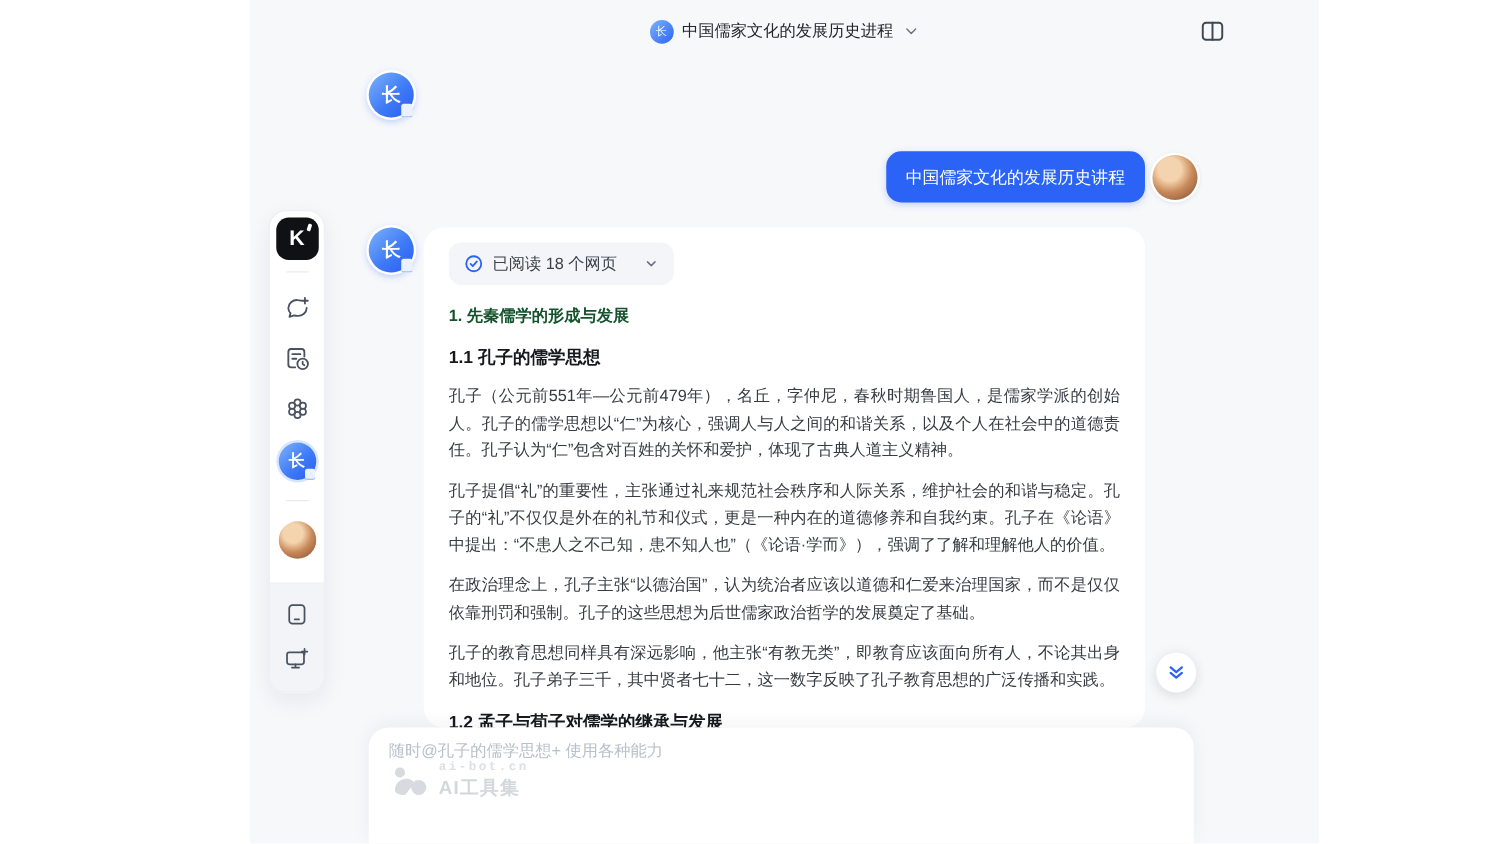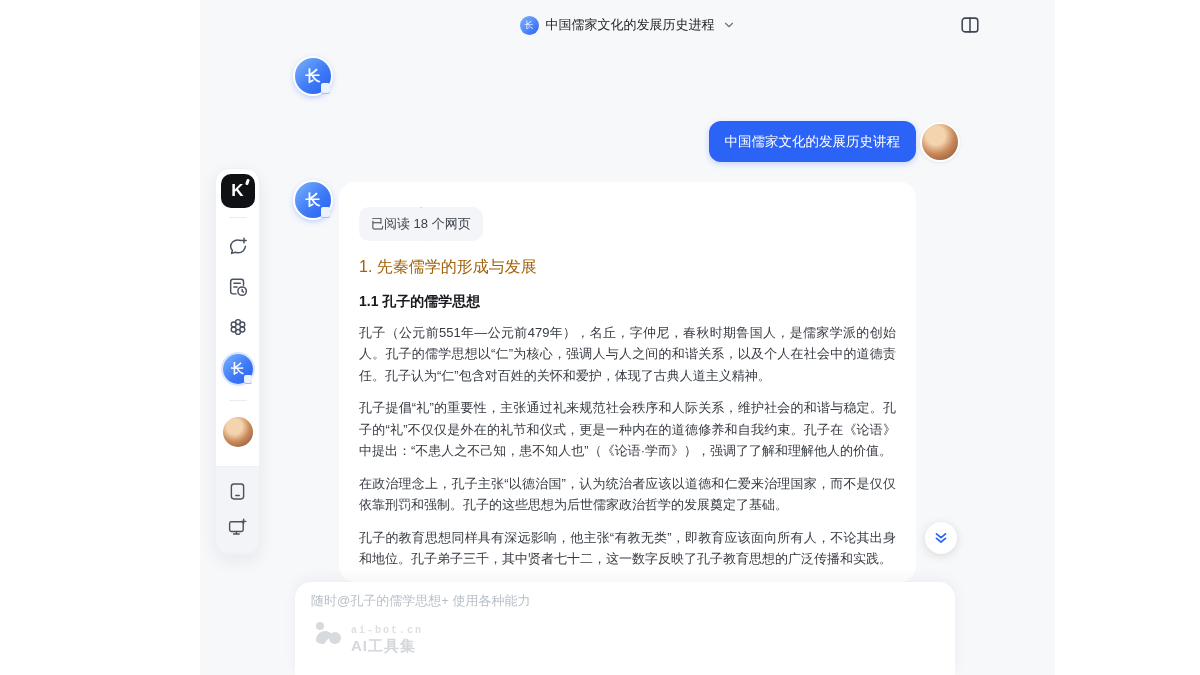--- a/index.html
+++ b/index.html
@@ -32,36 +32,36 @@
   .avatar36 { position:absolute; width:36px; height:36px; border-radius:50%; display:flex; align-items:center; justify-content:center; }
   .agent-ring { box-shadow:0 0 0 2px #fff, 0 2px 7px rgba(43,99,246,.45); font-size:15px; }
   .a1-avatar { left:95px; top:58px; }
   .a2-avatar { left:95px; top:182px; }
   .u-avatar  { left:722px; top:124px; box-shadow:0 0 0 2px #fff, 0 1px 5px rgba(0,0,0,.18); }
   .bubble-a { position:absolute; left:139px; top:60px; background:#fff; border-radius:14px; padding:9px 16px; font-size:13.5px; line-height:19px; color:#2a2e34; white-space:nowrap; }
   .bubble-u { position:absolute; right:139px; top:121px; background:#2b63f6; border-radius:12px; padding:12px 16px; font-size:13.5px; line-height:17px; color:#fff; white-space:nowrap; box-shadow:0 2px 6px rgba(43,99,246,.25); }
 
   
   .card { position:absolute; left:139px; top:182px; width:577px; height:400px; background:#fff; border-radius:16px; padding:12px 20px; overflow:hidden; }
-  .badge { display:inline-flex; align-items:center; height:34px; background:#f3f5f8; border-radius:10px; padding:0 12px; gap:7px; font-size:13px; color:#3c424b; cursor:pointer;flex-direction:column; }
+  .badge { display:inline-flex; align-items:center; height:34px; background:#f3f5f8; border-radius:10px; padding:0 12px; gap:7px; font-size:13px; color:#3c424b; cursor:pointer; }
   .badge .ck { width:16px; height:16px; color:#2b63f6; }
   .badge .chev { margin-left:14px; width:12px; height:12px; }
-  .report h2 { font-size:16px; color:#a16207; margin-top:16px; font-weight:400; }
+  .report h2 { font-size:13px; color:#14532d; margin-top:16px; font-weight:700; }
   .report h3 { font-size:14px; color:#17191d; margin-top:15px; font-weight:700; }
   .report p  { font-size:13px; line-height:21.5px; color:#373c43; margin-top:11px; text-align:justify; }
 
   
   .scroll-fab { position:absolute; left:725px; top:522px; width:32px; height:32px; border-radius:50%; background:#fff; box-shadow:0 2px 10px rgba(0,0,0,.13); display:flex; align-items:center; justify-content:center; color:#2b63f6; cursor:pointer; }
 
   
   .composer { position:absolute; left:95px; top:582px; width:660px; height:93px; background:#fff; border-radius:16px 16px 0 0; box-shadow:0 -3px 14px rgba(30,40,70,.05); padding:10px 16px; }
   .ph { font-size:13px; color:#b9c0ca; }
   .watermark { position:absolute; left:18px; top:27px; display:flex; align-items:center; gap:8px; }
   .wm-icon { width:30px; height:26px; color:#d7dade; }
-  .wm-l1 { font-size:10px; letter-spacing:2px; color:#dcdfe3; font-weight:700; font-family:"Liberation Mono","DejaVu Sans Mono",monospace;margin-top:16px; }
+  .wm-l1 { font-size:10px; letter-spacing:2px; color:#dcdfe3; font-weight:700; font-family:"Liberation Mono","DejaVu Sans Mono",monospace; }
   .wm-l2 { font-size:15px; font-weight:700; color:#d4d7dc; letter-spacing:1px; margin-top:1px; }
   .composer-row { position:absolute; left:16px; right:10px; top:58px; display:flex; align-items:center; }
   .toggle { width:33px; height:18px; border-radius:9px; background:#fff; border:1px solid #e4e7ec; box-shadow:inset 0 1px 2px rgba(0,0,0,.05); position:relative; cursor:pointer; flex:0 0 auto; }
   .toggle .knob { position:absolute; top:1.5px; right:2px; width:13px; height:13px; border-radius:50%; background:#2b63f6; }
   .toggle-label { font-size:12px; color:#3f4650; margin-left:7px; }
   .cr-right { margin-left:auto; display:flex; align-items:center; gap:15px; }
   .tool-icon { width:21px; height:21px; color:#454f5c; cursor:pointer; }
   .send-btn { width:31px; height:31px; border-radius:10px; background:#f2f4f6; color:#c3c9d1; display:flex; align-items:center; justify-content:center; cursor:pointer; }
   .send-btn svg { width:18px; height:18px; }
   svg { display:block; }

